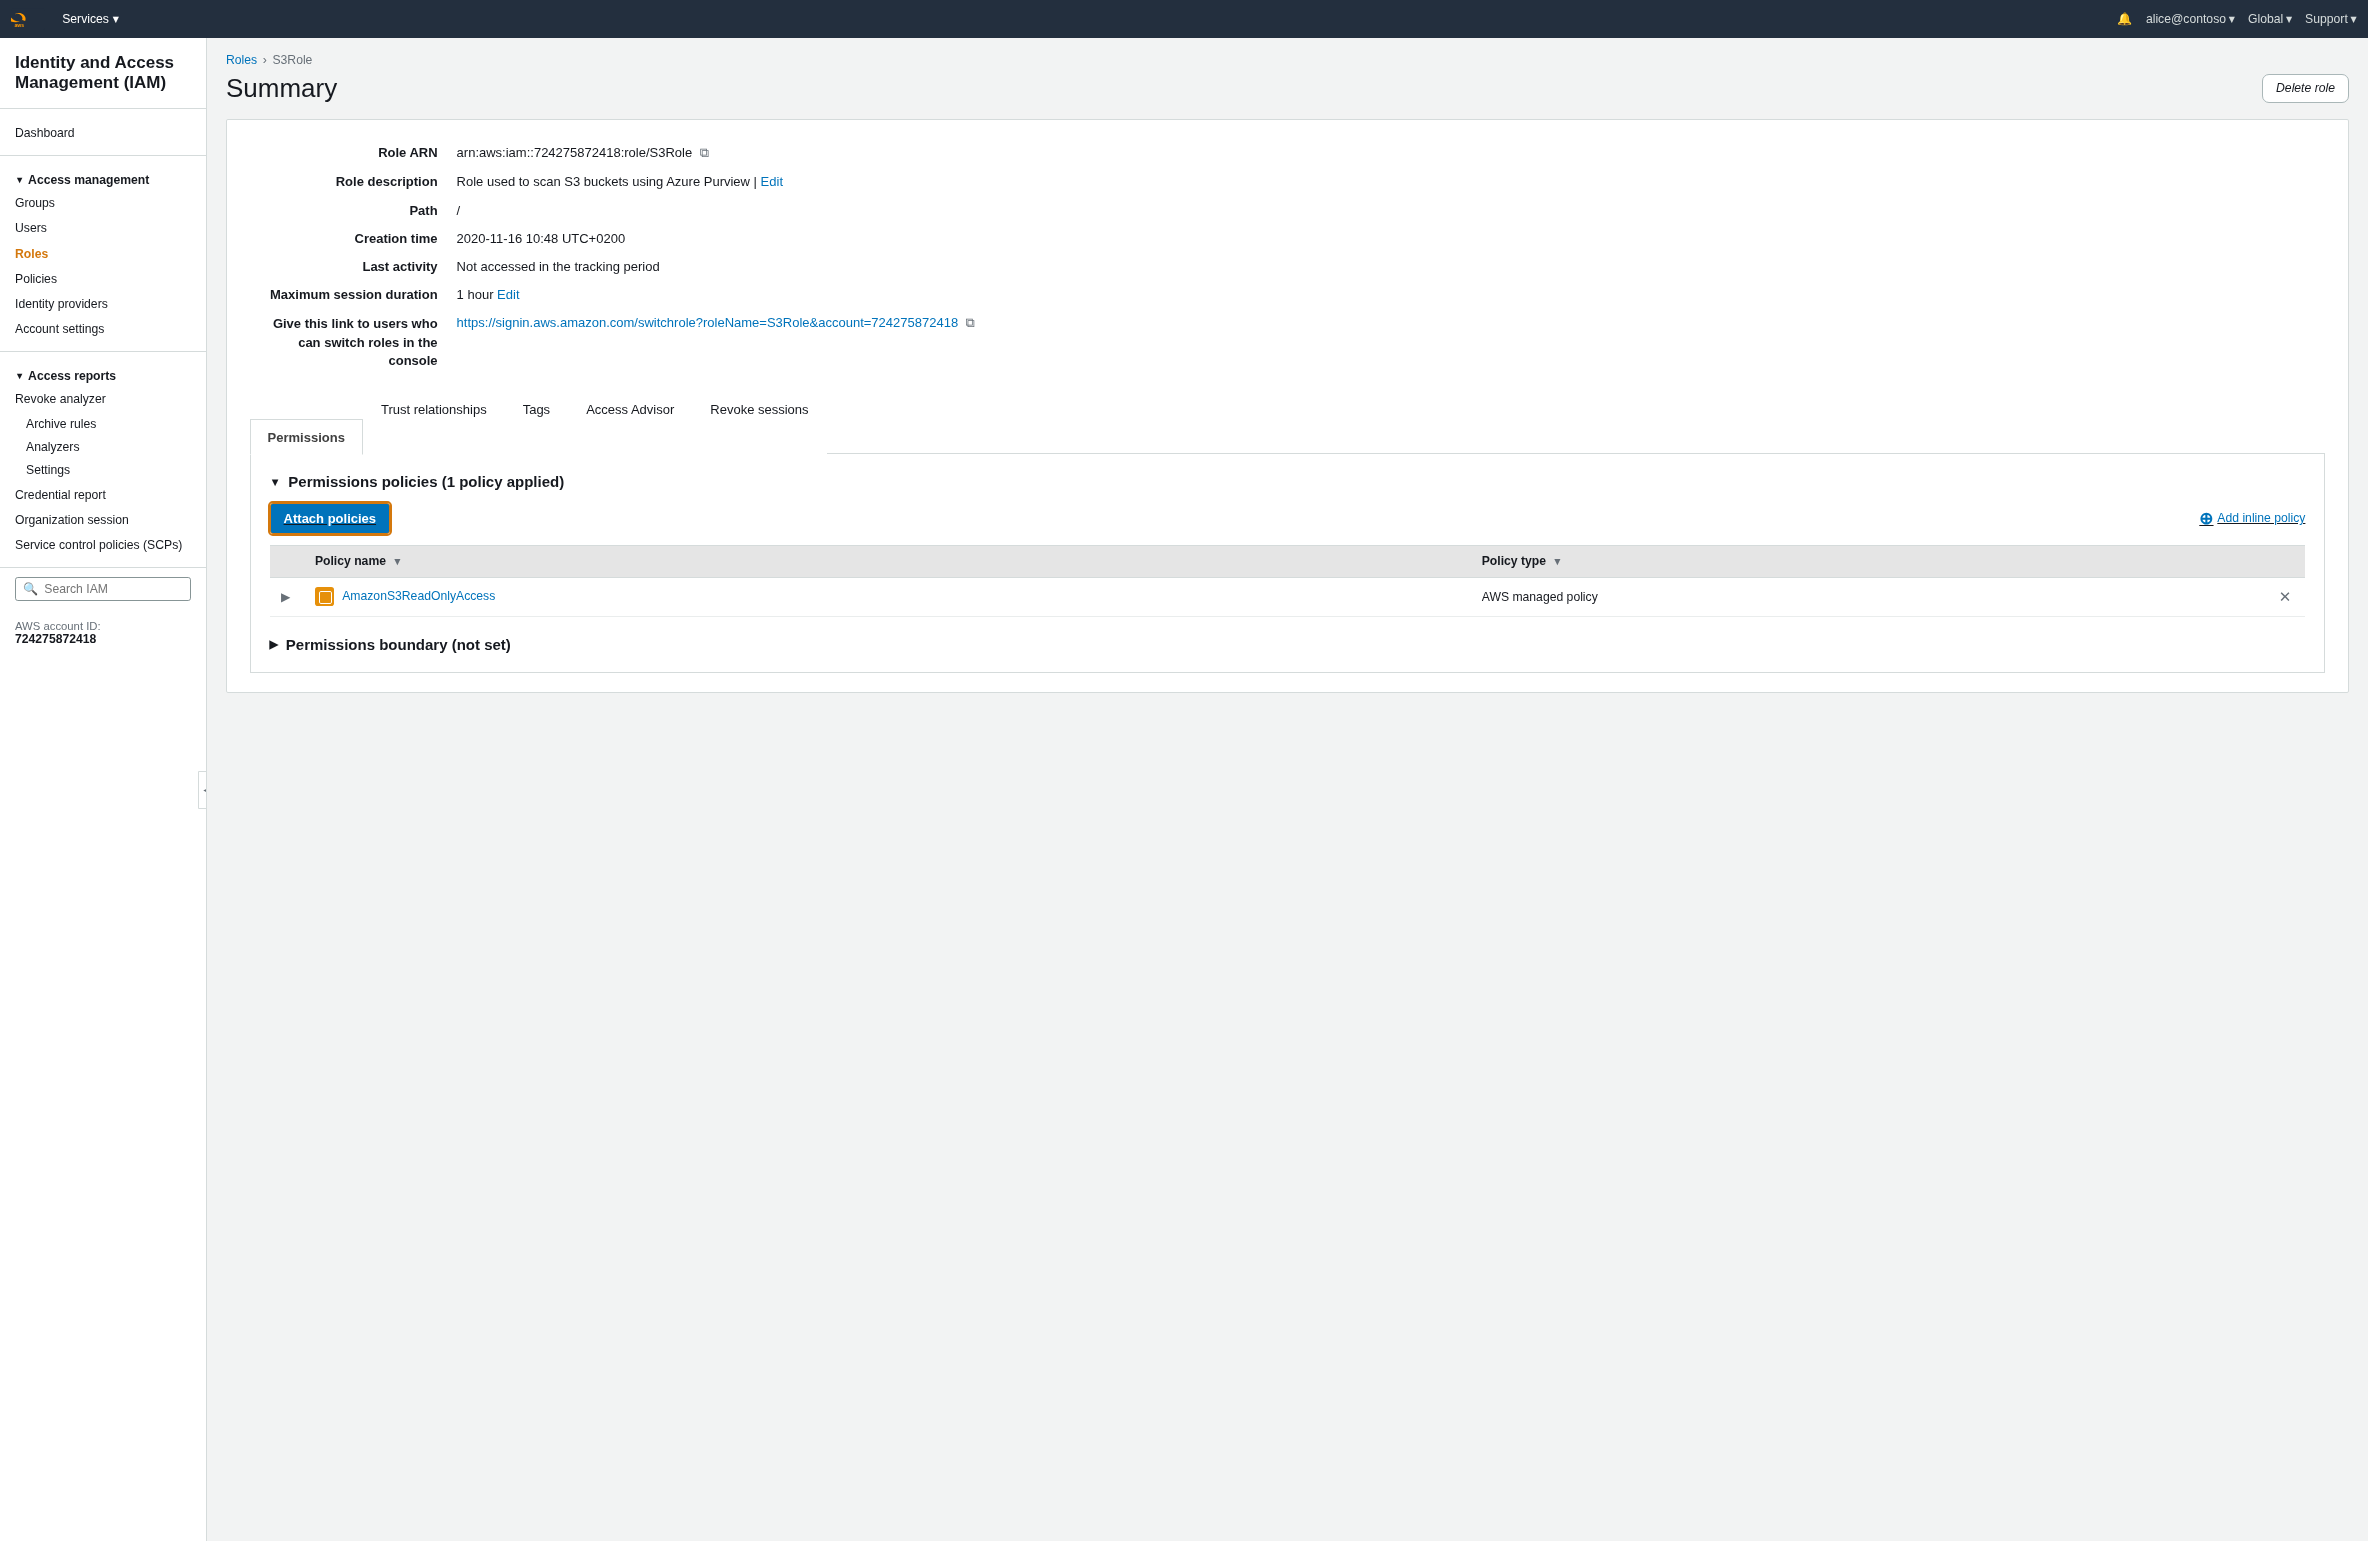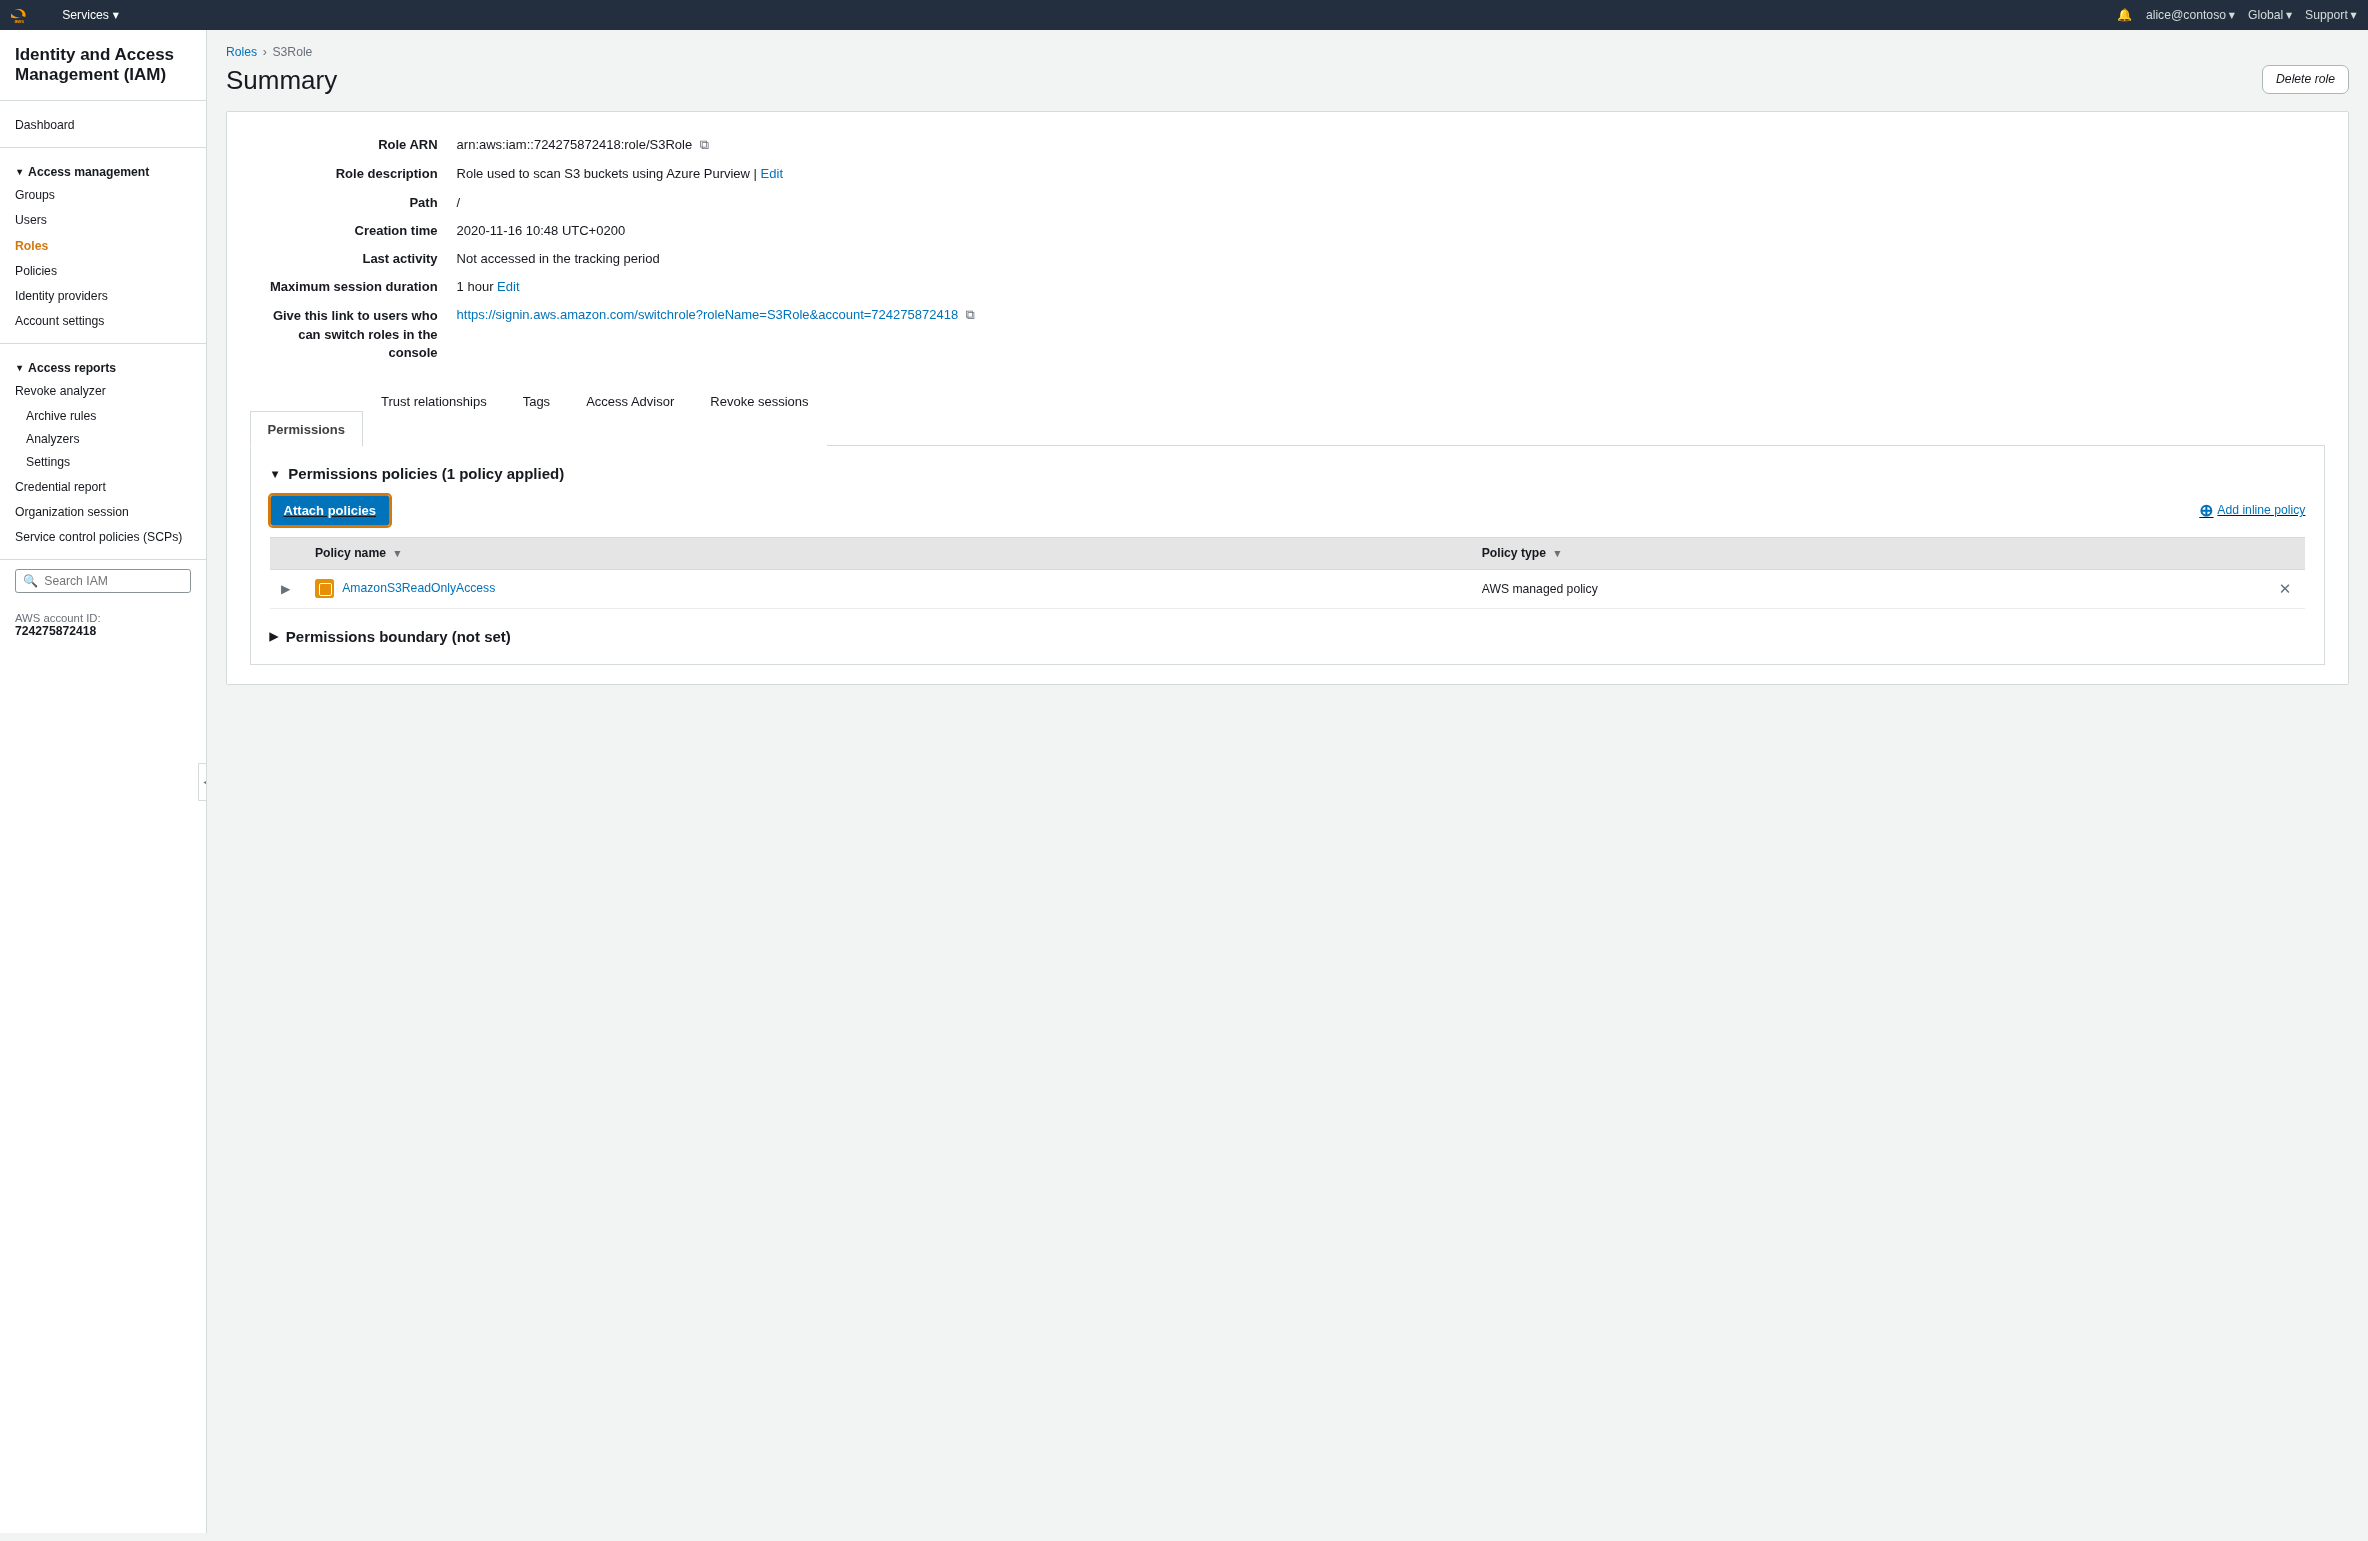--- a/index.html
+++ b/index.html
@@ -4,21 +4,21 @@
   <style>
     * { box-sizing: border-box; margin: 0; padding: 0; }
     body { font-family: "Amazon Ember", Arial, sans-serif; font-size: 13px; color: #16191f; background: #f2f3f3; }
 
     
     .top-nav {
       background: #232f3e;
       color: #fff;
       display: flex;
       align-items: center;
-      height: 30px;
+      height: 38px;
       padding: 0 11.3px;
       gap: 9.4px;
       flex-shrink: 0;
     }
     .top-nav .aws-logo {
       width: 34px;
       height: 22.6px;
       flex-shrink: 0;
     }
     .top-nav .services-btn {
@@ -154,21 +154,21 @@
       color: #687078;
       margin-bottom: 5.6px;
       display: flex;
       align-items: center;
       gap: 5.6px;
     }
     .breadcrumb a { color: #0073bb; text-decoration: none; cursor: pointer; }
     .breadcrumb-sep { color: #687078; }
     .page-header {
       display: flex;
-      align-items: flex-start;
+      align-items: center;
       justify-content: space-between;
       margin-bottom: 15px;
     }
     .page-title {
       font-size: 26px;
       font-weight: 300;
       color: #16191f;
     }
     .delete-role-btn {
       padding: 6.6px 13px;

